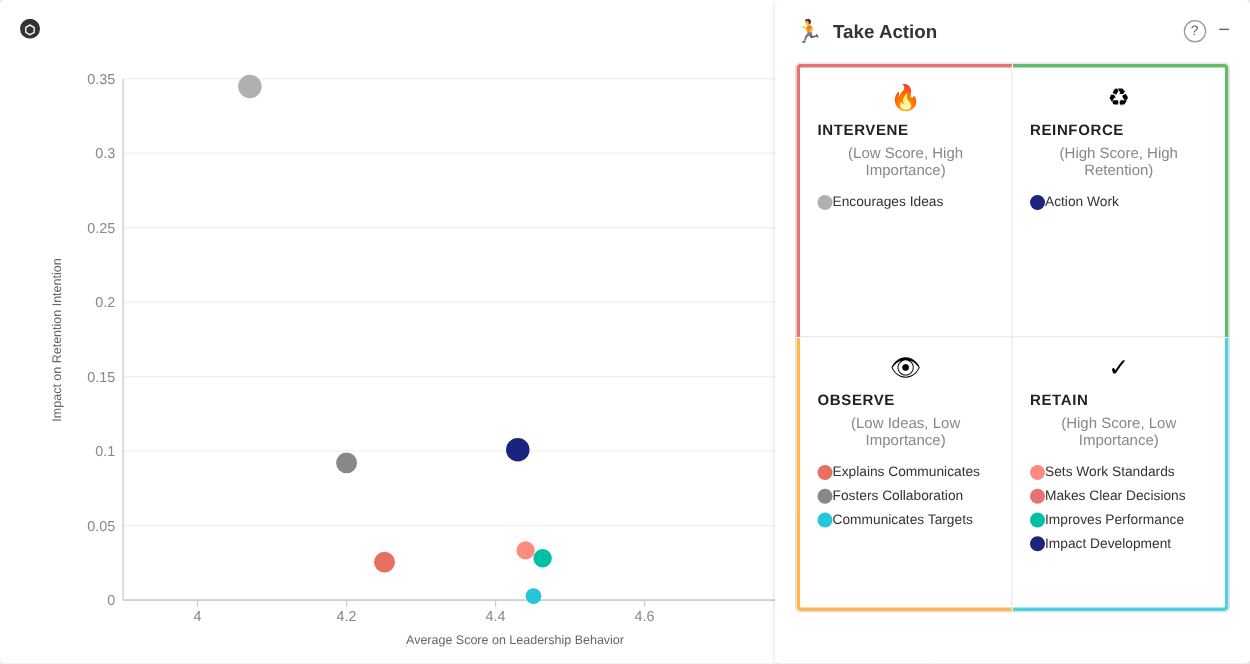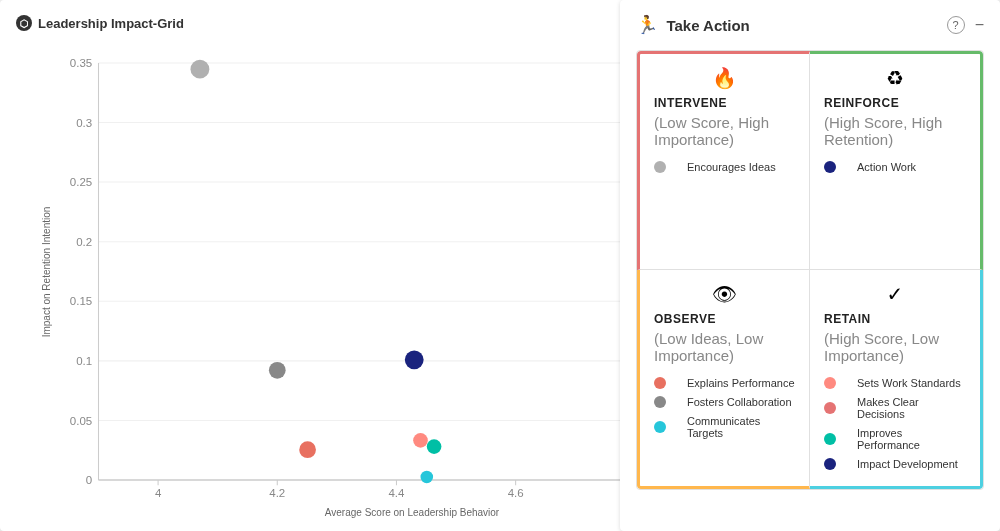--- a/index.html
+++ b/index.html
@@ -185,29 +185,29 @@
       margin-bottom: 2px;
     }
     .quadrant-name {
       font-size: 12px;
       font-weight: 700;
       text-align: left;
       letter-spacing: 0.5px;
       color: #222;
     }
     .quadrant-subtitle {
-      font-size: 15px;
-      text-align: left;
+      font-size: 12px;
+      text-align: center;
       color: #888;
       margin-bottom: 6px;
     }
     .legend-item {
       display: flex;
       align-items: center;
-      gap: 21px;
+      gap: 0;
       font-size: 11px;
       color: #333;
       margin-top: 3px;
     }
     .legend-dot {
       width: 12px;
       height: 12px;
       border-radius: 50%;
       flex-shrink: 0;
     }
@@ -217,21 +217,20 @@
 
 <div class="main-container">
 
   <div class="chart-panel">
     <div class="chart-header">
       <div class="chart-title">
         <svg width="16" height="16" viewBox="0 0 16 16">
           <circle cx="8" cy="8" r="8" fill="#333"></circle>
           <text x="8" y="12" text-anchor="middle" fill="white" font-size="10">⬡</text>
         </svg>
-        <span>Leadership Impact-Grid</span>
       </div>
       <div class="chart-controls">
         <span class="chart-control-btn">?</span>
         <span class="chart-control-btn">⤢</span>
         <span class="chart-control-btn">−</span>
       </div>
     </div>
 
     <div class="chart-area">
       <span class="y-axis-label">Impact on Retention Intention</span>
@@ -340,21 +339,21 @@
           <span>Action Work</span>
         </div>
       </div>
 
       <div class="quadrant quadrant-bl">
         <div class="quadrant-icon">👁</div>
         <div class="quadrant-name">OBSERVE</div>
         <div class="quadrant-subtitle">(Low Ideas, Low Importance)</div>
         <div class="legend-item">
           <div class="legend-dot" style="background:#e87060;"></div>
-          <span>Explains Performance</span>
+          <span>Explains Communicates</span>
         </div>
         <div class="legend-item">
           <div class="legend-dot" style="background:#888;"></div>
           <span>Fosters Collaboration</span>
         </div>
         <div class="legend-item">
           <div class="legend-dot" style="background:#26c6da;"></div>
           <span>Communicates Targets</span>
         </div>
       </div>

